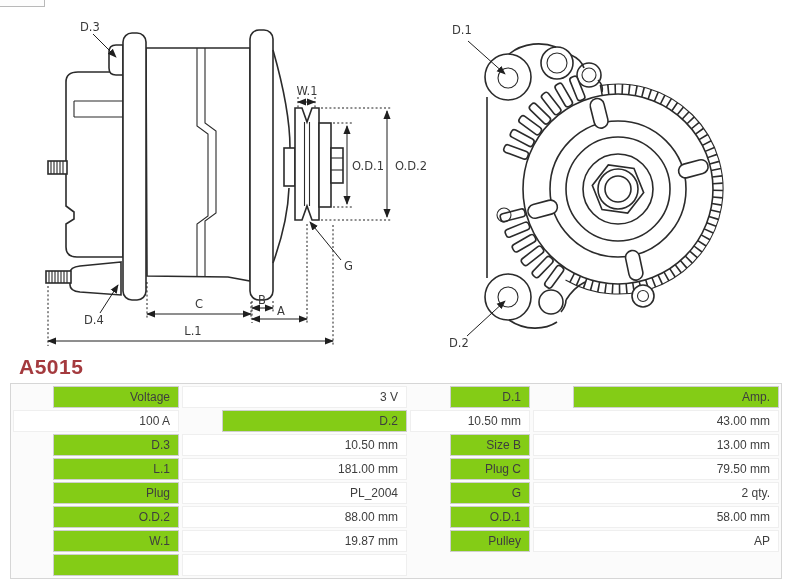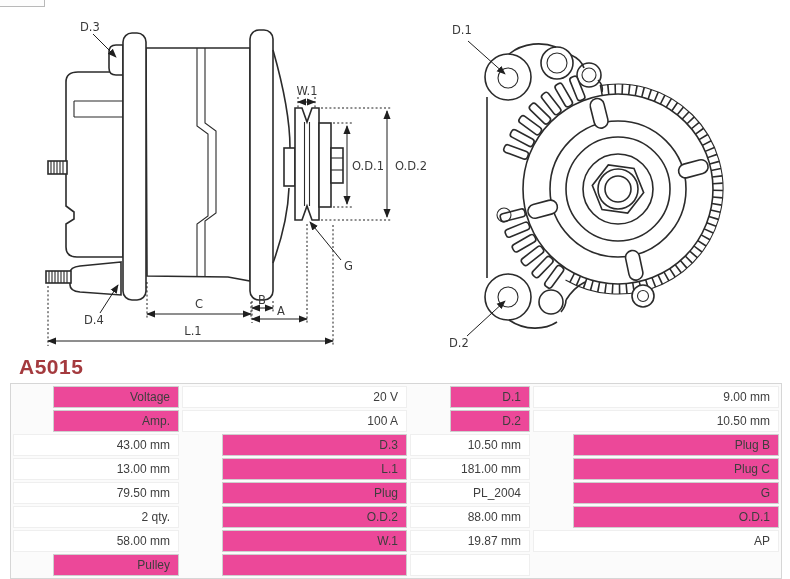--- a/index.html
+++ b/index.html
@@ -30,21 +30,21 @@
     border:1px solid #d6d6d6; background:#fbfbfb; padding:2px;
   }
   .spec-table {
     display:grid; grid-template-columns:166px 225px 120px 1fr;
     gap:2px 3px; background:#fbfbfb;
   }
   .cell {
     box-sizing:border-box; height:22px; line-height:20px; font-size:12px;
     color:#3e3e3e; text-align:right; padding:0 8px; overflow:hidden; white-space:nowrap;
   }
-  .cell.label { background:#ec4899; border:1px solid #cfcfcf;margin-left:40px; }
+  .cell.label { background:#84cc16; border:1px solid #cfcfcf;margin-left:40px; }
   .cell.value { background:#ffffff; border:1px solid #efefef; }
 </style>
 </head>
 <body>
 
 <div class="page">
 
   <div class="corner-artifact"></div>
 
   <svg class="diagram" width="790" height="360" viewBox="0 0 790 360">
@@ -208,46 +208,45 @@
       <text x="449" y="347">D.2</text>
       <line class="dim" x1="467" y1="336" x2="505" y2="301" marker-end="url(#arw)"></line>
     </g>
   </svg>
 
   <div class="part-number">A5015</div>
 
   <div class="spec-table-wrap">
     <div class="spec-table">
         <div class="cell label">Voltage</div>
-        <div class="cell value">20 V</div>
+        <div class="cell value">3 V</div>
         <div class="cell label">D.1</div>
-        <div class="cell value">9.00 mm</div>
         <div class="cell label">Amp.</div>
         <div class="cell value">100 A</div>
         <div class="cell label">D.2</div>
         <div class="cell value">10.50 mm</div>
         <div class="cell value">43.00 mm</div>
         <div class="cell label">D.3</div>
         <div class="cell value">10.50 mm</div>
-        <div class="cell label">Plug B</div>
+        <div class="cell label">Size B</div>
         <div class="cell value">13.00 mm</div>
         <div class="cell label">L.1</div>
         <div class="cell value">181.00 mm</div>
         <div class="cell label">Plug C</div>
         <div class="cell value">79.50 mm</div>
         <div class="cell label">Plug</div>
         <div class="cell value">PL_2004</div>
         <div class="cell label">G</div>
         <div class="cell value">2 qty.</div>
         <div class="cell label">O.D.2</div>
         <div class="cell value">88.00 mm</div>
         <div class="cell label">O.D.1</div>
         <div class="cell value">58.00 mm</div>
         <div class="cell label">W.1</div>
         <div class="cell value">19.87 mm</div>
+        <div class="cell label">Pulley</div>
         <div class="cell value">AP</div>
-        <div class="cell label">Pulley</div>
         <div class="cell label"></div>
         <div class="cell value"></div>
       </div>
   </div>
 
 </div>
 
 </body></html>

